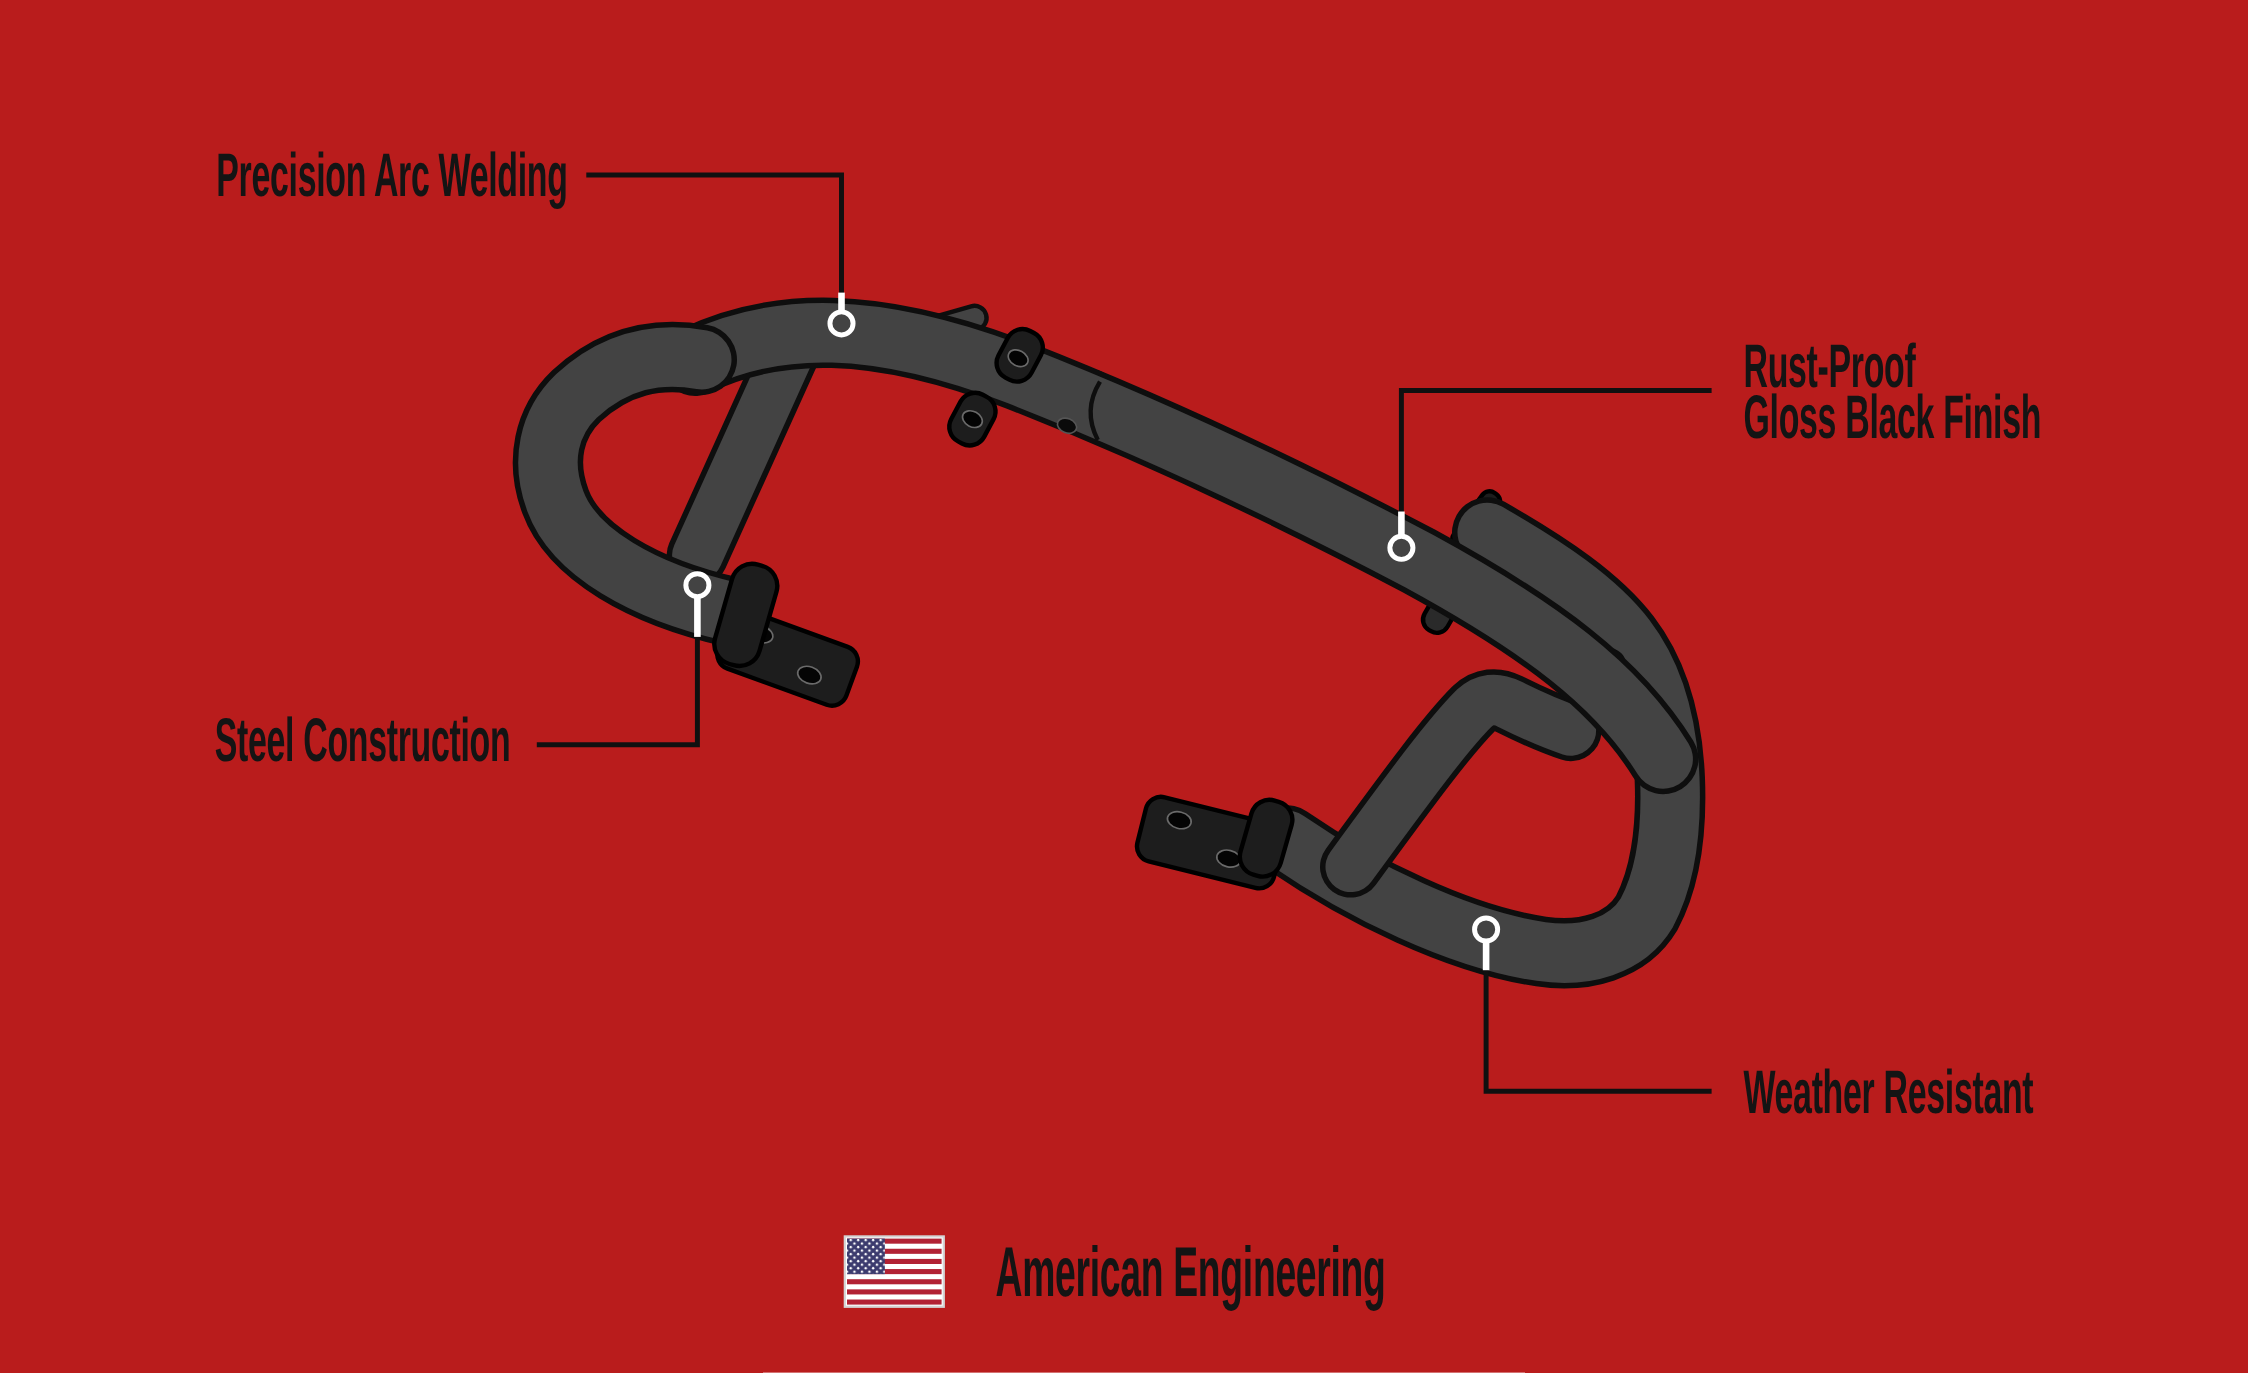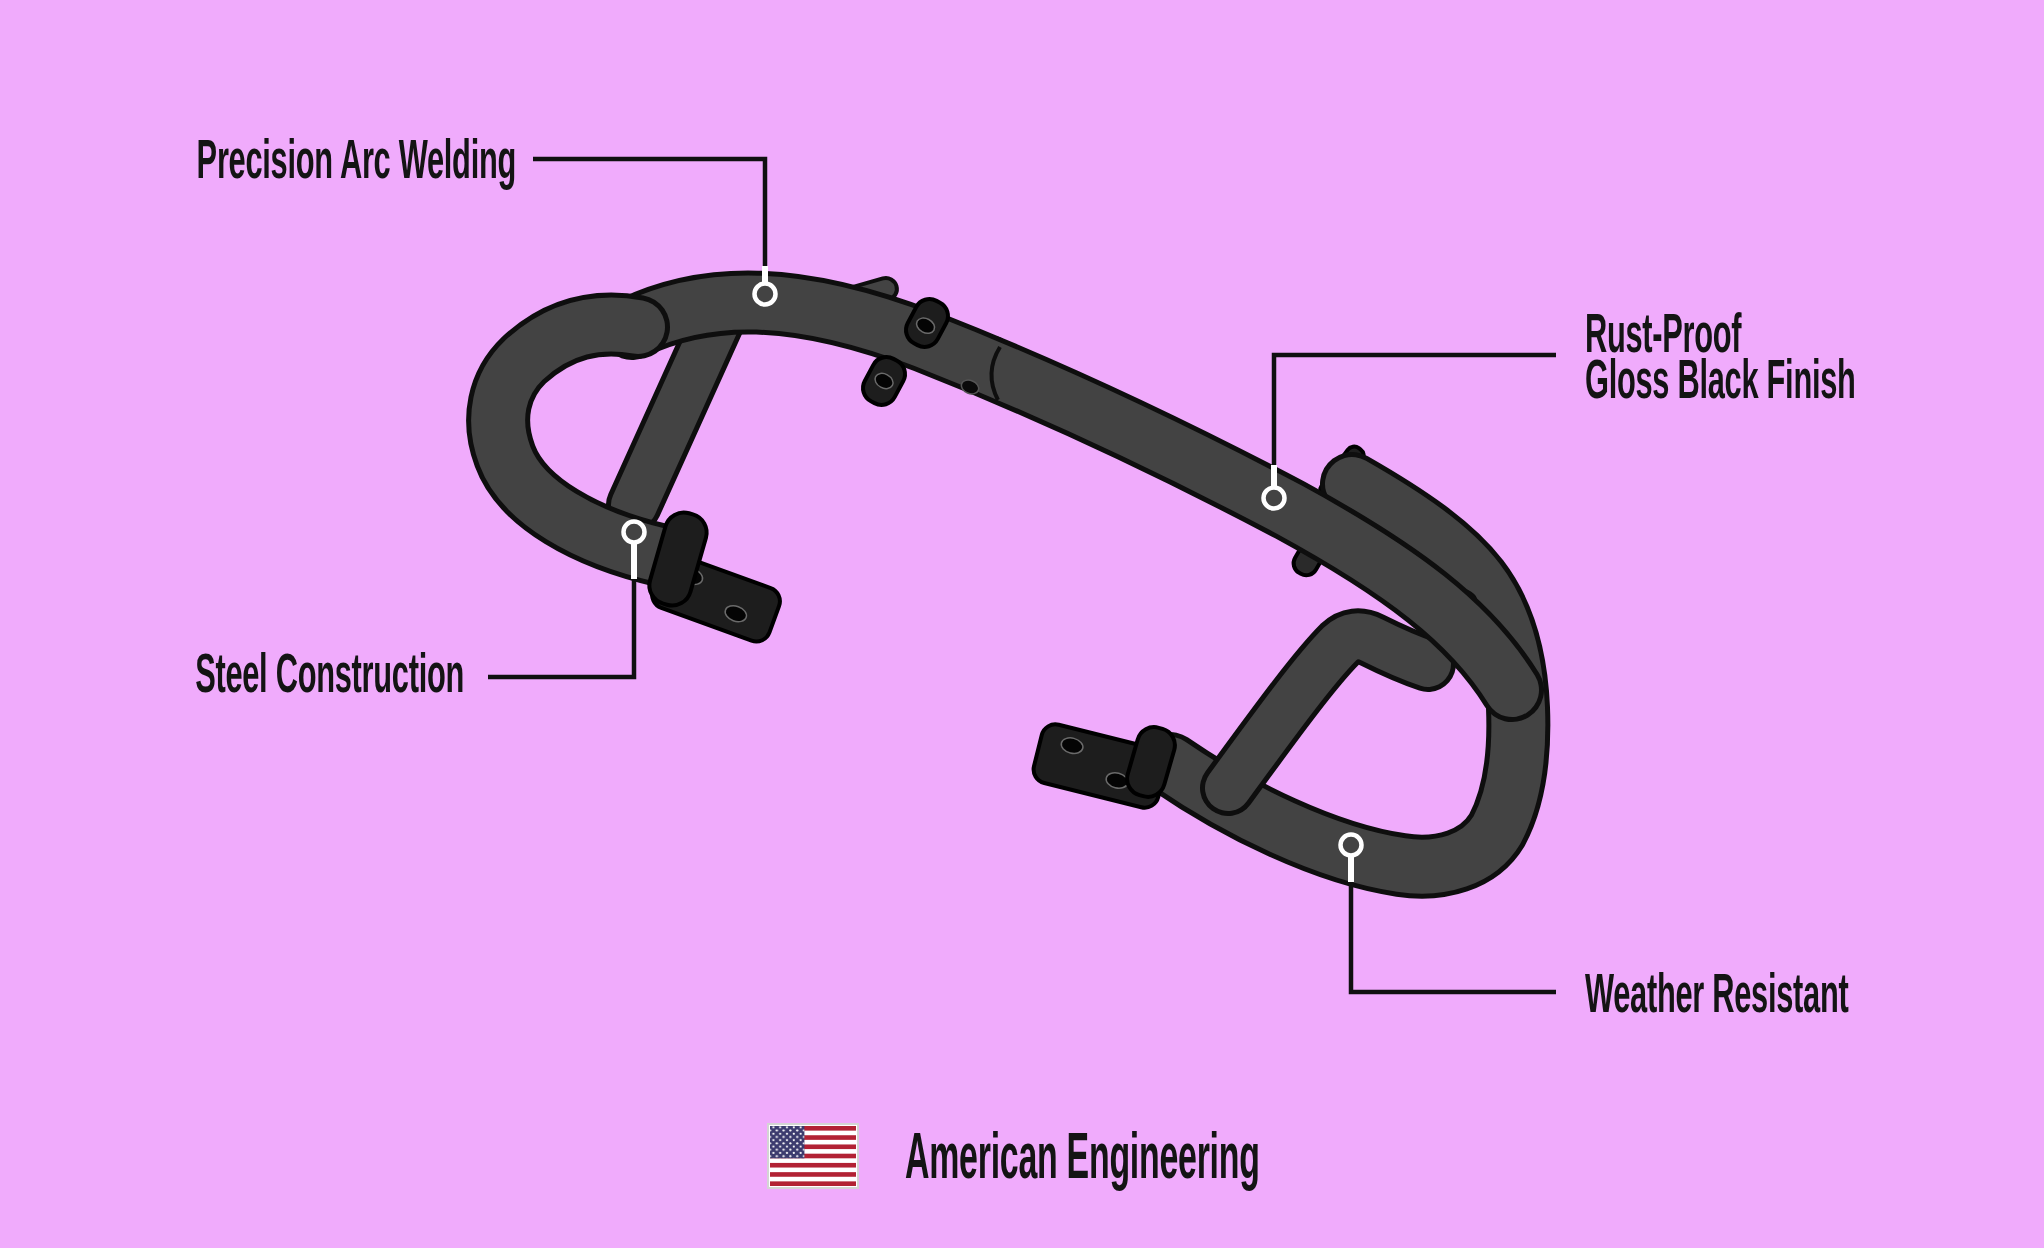--- a/index.html
+++ b/index.html
@@ -1,16 +1,16 @@
 <!DOCTYPE html>
 <html><head>
 <meta charset="utf-8">
 <style>
   html,body{margin:0;padding:0;background:#ffffff;}
-  .stage{position:relative;width:2044px;height:1248px;background:#f0abfc;overflow:hidden;
+  .stage{position:relative;width:2044px;height:1248px;background:#b91c1c;overflow:hidden;
          font-family:"Liberation Sans",sans-serif;}
   .stage svg{position:absolute;inset:0;display:block;}
   .callout-text{font-family:"Liberation Sans",sans-serif;font-weight:700;font-size:56px;
                 fill:#141414;letter-spacing:-0.5px;}
   .footer-text{font-family:"Liberation Sans",sans-serif;font-weight:700;font-size:64px;
                fill:#141414;letter-spacing:-0.5px;}
 </style>
 </head>
 <body>
 

